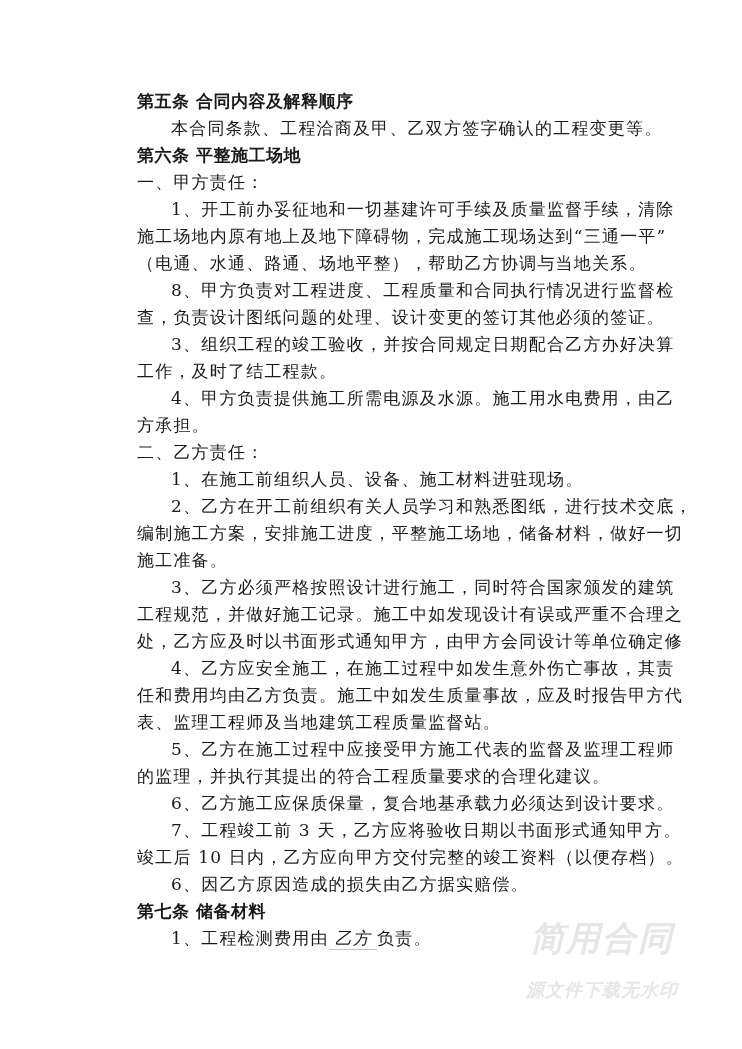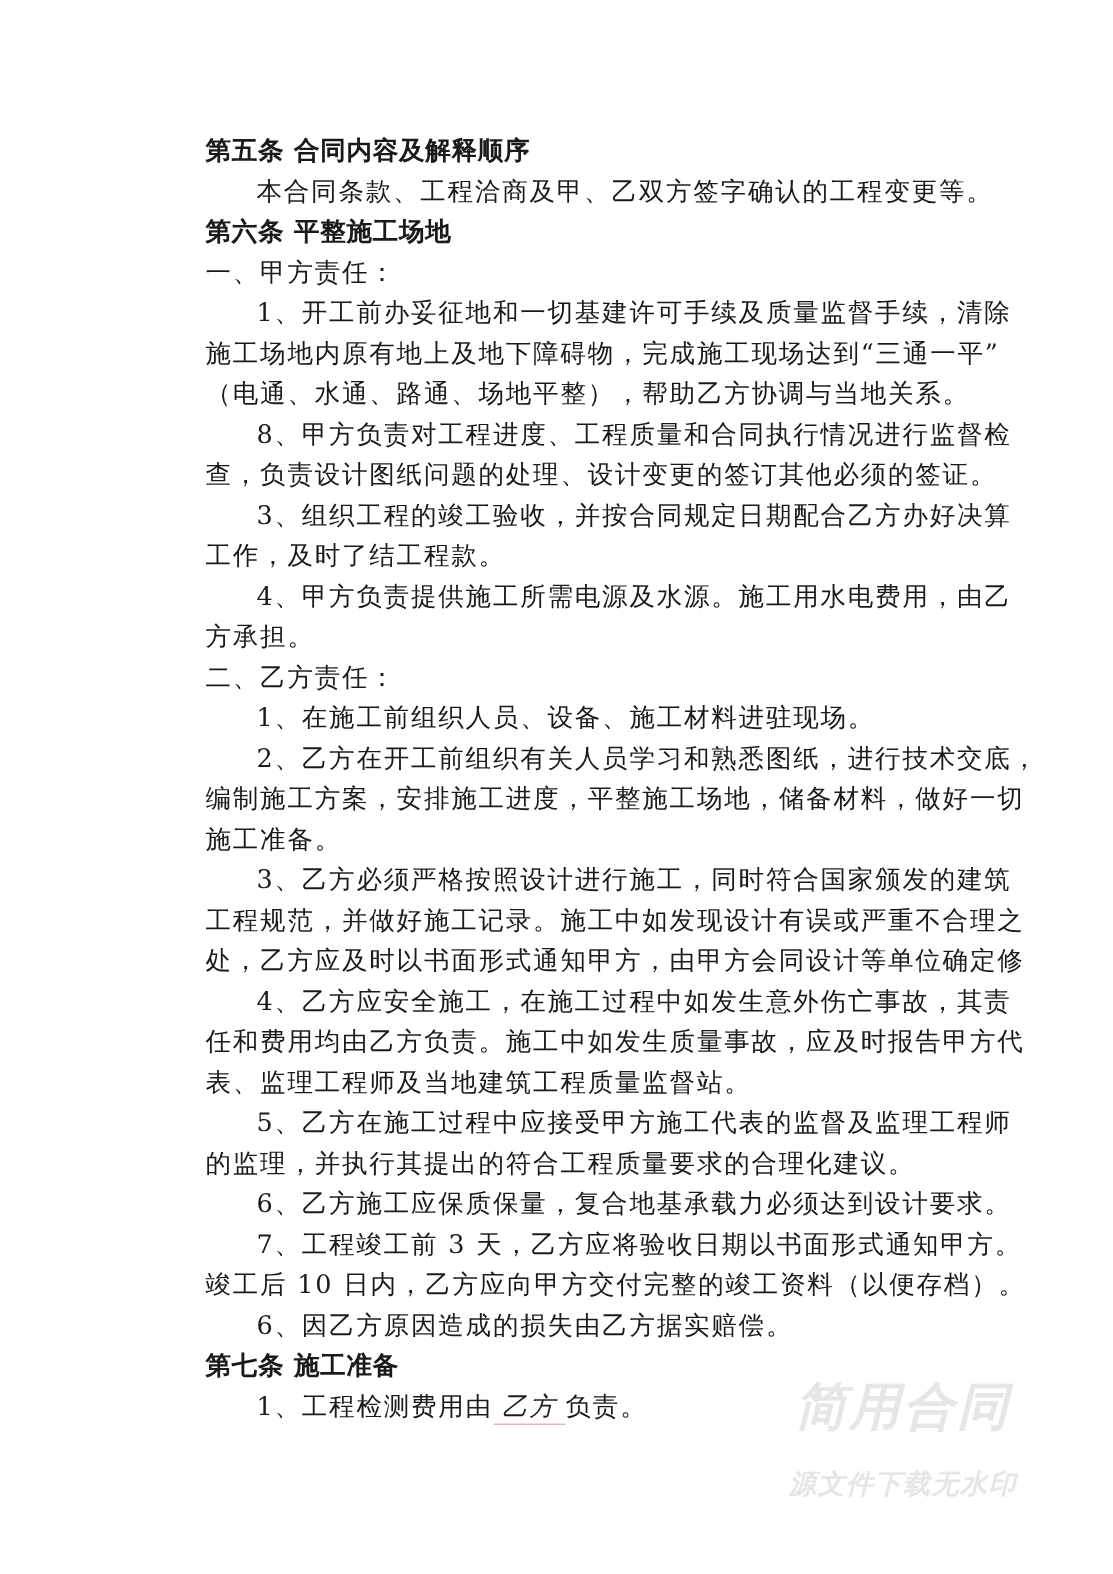--- a/index.html
+++ b/index.html
@@ -61,21 +61,21 @@
       <div class="line justify">任和费用均由乙方负责。施工中如发生质量事故，应及时报告甲方代</div>
       <div class="line">表、监理工程师及当地建筑工程质量监督站。</div>
       <div class="line indent justify">5、乙方在施工过程中应接受甲方施工代表的监督及监理工程师</div>
       <div class="line">的监理，并执行其提出的符合工程质量要求的合理化建议。</div>
       <div class="line indent justify">6、乙方施工应保质保量，复合地基承载力必须达到设计要求。</div>
       <div class="line indent justify">7、工程竣工前 3 天，乙方应将验收日期以书面形式通知甲方。</div>
       <div class="line justify">竣工后 10 日内，乙方应向甲方交付完整的竣工资料（以便存档）。</div>
       <div class="line indent">6、因乙方原因造成的损失由乙方据实赔偿。</div>
     </div>
 
-  <div class="line heading">第七条 施工准备</div>
+  <div class="line heading">第七条 储备材料</div>
   <div class="line indent">
     <span>1、工程检测费用由</span><span class="blank">乙方</span><span>负责。</span>
   </div>
 </div>
 
 <div class="watermark">
   <div class="wm-main">简用合同</div>
   <div class="wm-sub">源文件下载无水印</div>
 </div>
 

